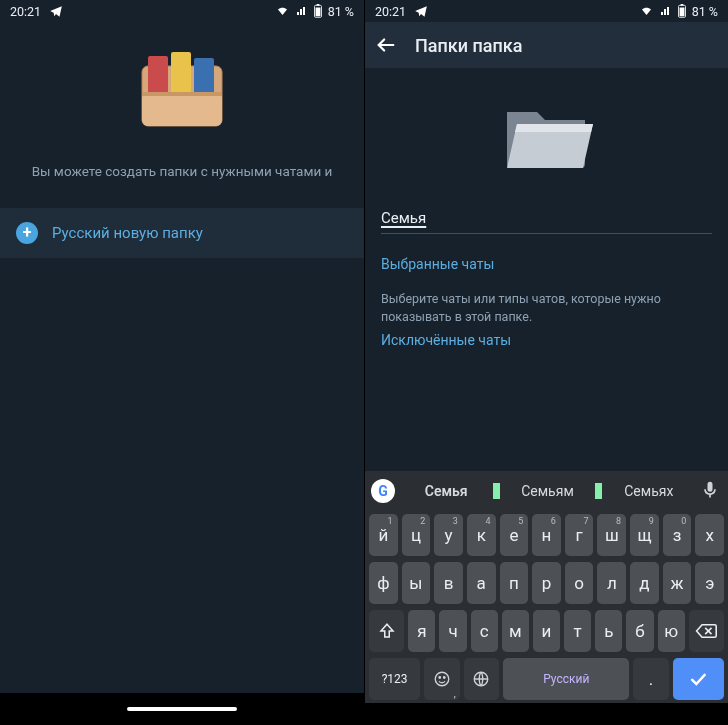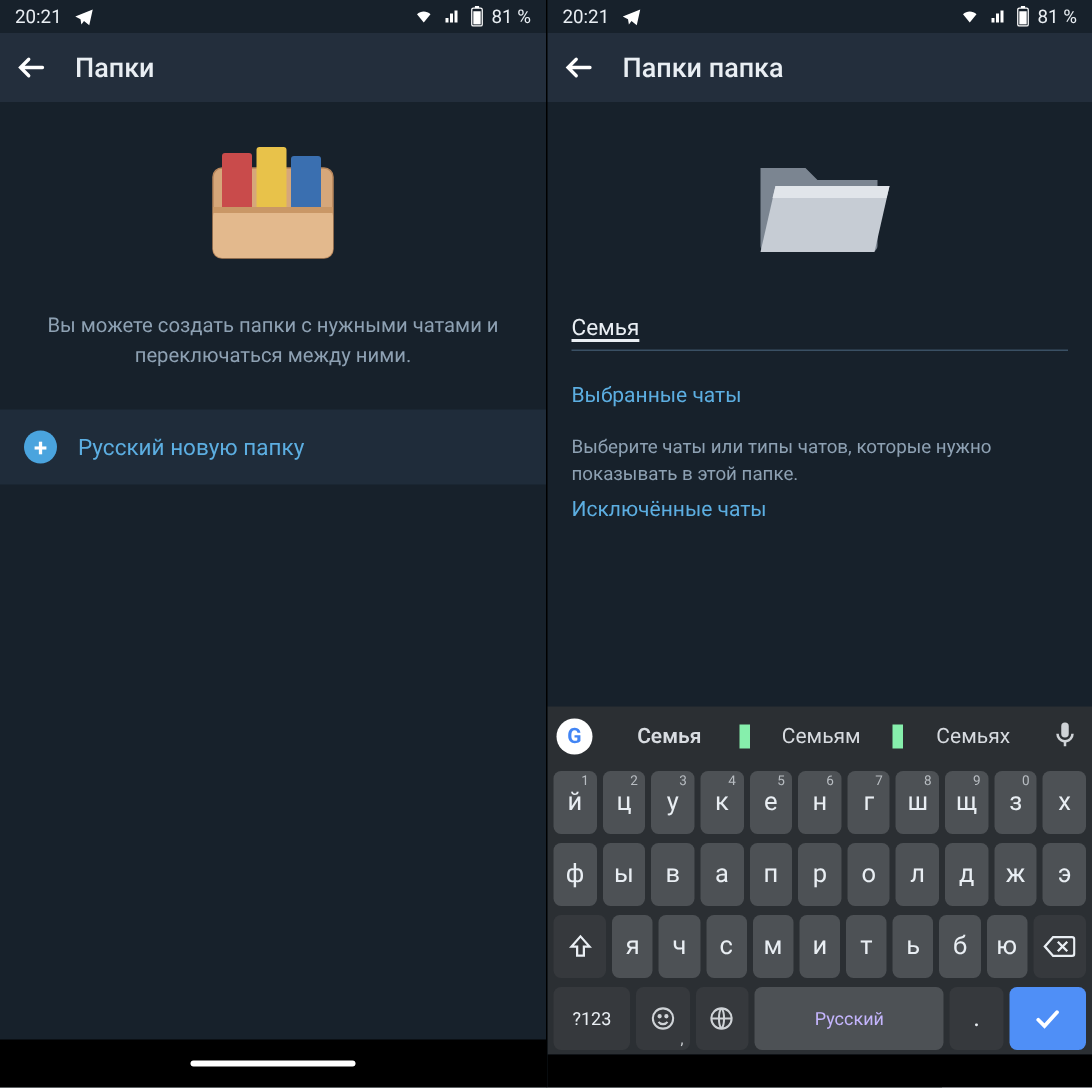--- a/index.html
+++ b/index.html
@@ -86,44 +86,35 @@
       <span class="sb-icon">
             <svg width="10" height="14" viewBox="0 0 12 20" fill="none">
               <rect x="1" y="2" width="10" height="17" rx="1.5" stroke="#fff" stroke-width="1.2"></rect>
               <rect x="4" y="0" width="4" height="2" fill="#fff"></rect>
               <rect x="2.5" y="5" width="7" height="12.5" fill="#fff"></rect>
             </svg>
           </span>
       <span>81 %</span>
     </div>
   </div>
-  <div class="header">
-    <div class="arrow-back">
-      <svg width="22" height="22" viewBox="0 0 24 24" fill="none" stroke="#fff" stroke-width="2.4" stroke-linecap="round">
-            <path d="M20 12H4M10 6l-6 6 6 6"></path>
-          </svg>
-    </div>
-    <span>Папки</span>
-  </div>
   <div class="body">
     <div class="hero">
       <span>
         <svg width="96" height="82" viewBox="0 0 96 82">
           <rect x="8" y="18" width="80" height="60" rx="6" fill="#d6a77a"></rect>
           <rect x="8" y="18" width="80" height="60" rx="6" fill="none" stroke="#b6855b" stroke-width="1"></rect>
           <rect x="14" y="8" width="20" height="44" rx="2" fill="#c94b4b"></rect>
           <rect x="37" y="4" width="20" height="48" rx="2" fill="#e8c24a"></rect>
           <rect x="60" y="10" width="20" height="42" rx="2" fill="#3a6fb0"></rect>
           <rect x="8" y="44" width="80" height="34" rx="6" fill="#e3b98d"></rect>
           <rect x="8" y="44" width="80" height="4" fill="#c99766"></rect>
         </svg>
       </span>
       <div class="hero-txt">
         <span>Вы можете создать папки с нужными чатами и</span><br>
-        <span>переключаться между ними.</span>
       </div>
     </div>
     <div class="blockrow">
       <div class="plus-badge">+</div>
       <span class="link">Русский новую папку</span>
     </div>
   </div>
   <div class="navbar">
         <div class="navpill"></div>
       </div>

